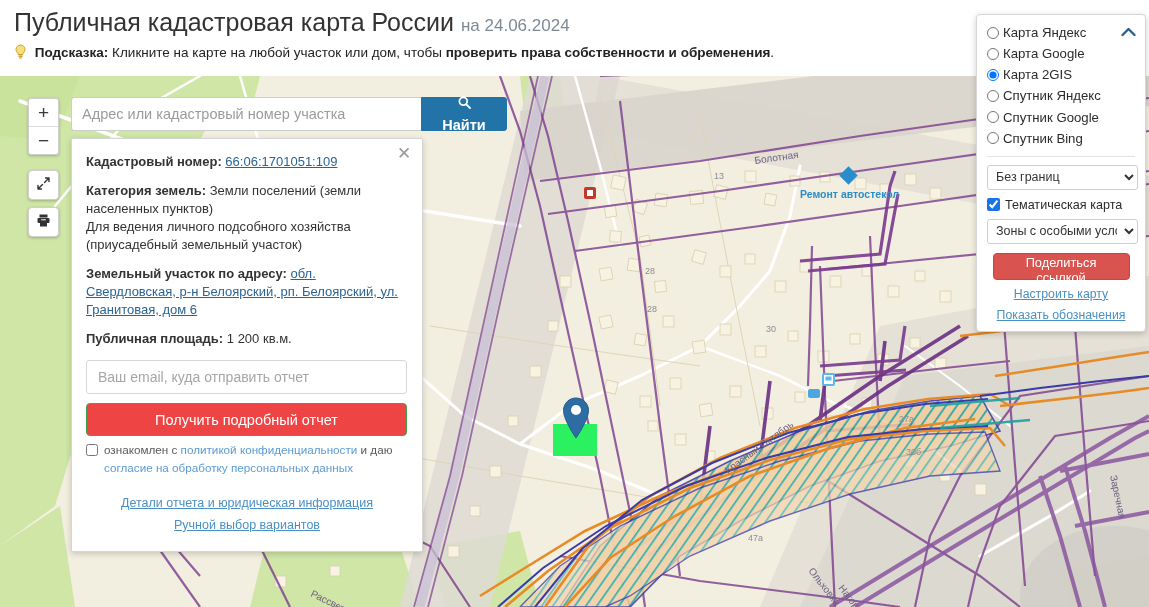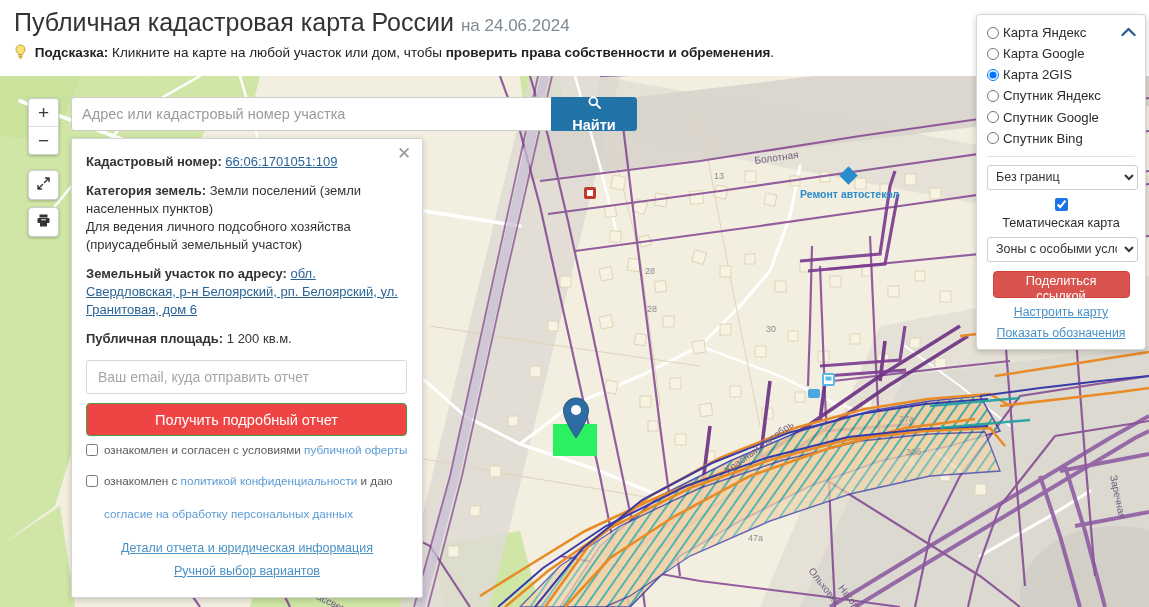--- a/index.html
+++ b/index.html
@@ -110,21 +110,21 @@
 
   
   #search-wrap {
     position: absolute;
     left: 71px;
     top: 21px;
     z-index: 30;
     display: flex;
   }
   #search-input {
-    width: 480px;
+    width: 350px;
     height: 34px;
     box-sizing: border-box;
     border: 1px solid #cdcdcd;
     border-right: none;
     border-radius: 3px 0 0 3px;
     padding: 0 10px;
     font-size: 14.5px;
     color: #444;
     font-family: "Liberation Sans", sans-serif;
     background: #fff;
@@ -230,21 +230,21 @@
     width: 12px; height: 12px;
     margin: 2px 0 0 0;
     flex: none;
     cursor: pointer;
   }
   .consent a { color: #5b9bd5; text-decoration: none; }
   .consent-indent {
     font-size: 11.7px;
     color: #5b9bd5;
     margin-left: 18px;
-    margin-top: 16px;
+    margin-top: 1px;
     line-height: 1.42;
   }
   #card-footer-links {
     margin-top: 18px;
     text-align: center;
   }
   #card-footer-links a {
     display: block;
     color: #4a90c4;
     font-size: 12.5px;
@@ -296,27 +296,26 @@
     border: 1px solid #cfcfcf;
     border-radius: 3px;
     font-size: 12.5px;
     color: #333;
     font-family: "Liberation Sans", sans-serif;
     background: #fff;
     padding: 0 4px;
   }
   #thematic-row {
     display: flex;
-    align-items: center;
+    align-items: flex-start;
     gap: 5px;
     font-size: 12.6px;
     color: #2b2b2b;
     margin: 8px 0 7px 0;
     cursor: pointer;
-    flex-direction: column;
   }
   #thematic-row input[type=checkbox] {
     width: 13px; height: 13px; margin: 0; flex: none; accent-color: #1a73e8; cursor: pointer;
   }
   #share-button {
     display: block;
     width: 137px;
     height: 27px;
     margin: 9px auto 0 auto;
     background: #d9534f;
@@ -694,24 +693,20 @@
 
     <div class="card-row">
       <span class="card-label">Публичная площадь:</span>
       <span>1 200 кв.м.</span>
     </div>
 
     <input id="email-input" type="text" placeholder="Ваш email, куда отправить отчет" style="">
 
     <button id="report-button">Получить подробный отчет</button>
 
-    <label class="consent">
-      <input type="checkbox" style="">
-      <span><span>ознакомлен и согласен с условиями </span><a href="#">публичной оферты</a></span>
-    </label>
 
     <label class="consent">
       <input type="checkbox" style="">
       <span><span>ознакомлен с </span><a href="#">политикой конфиденциальности</a><span> и даю</span></span>
     </label>
     <div class="consent-indent">согласие на обработку персональных данных</div>
 
     <div id="card-footer-links">
       <a href="#">Детали отчета и юридическая информация</a>
       <a href="#">Ручной выбор вариантов</a>

